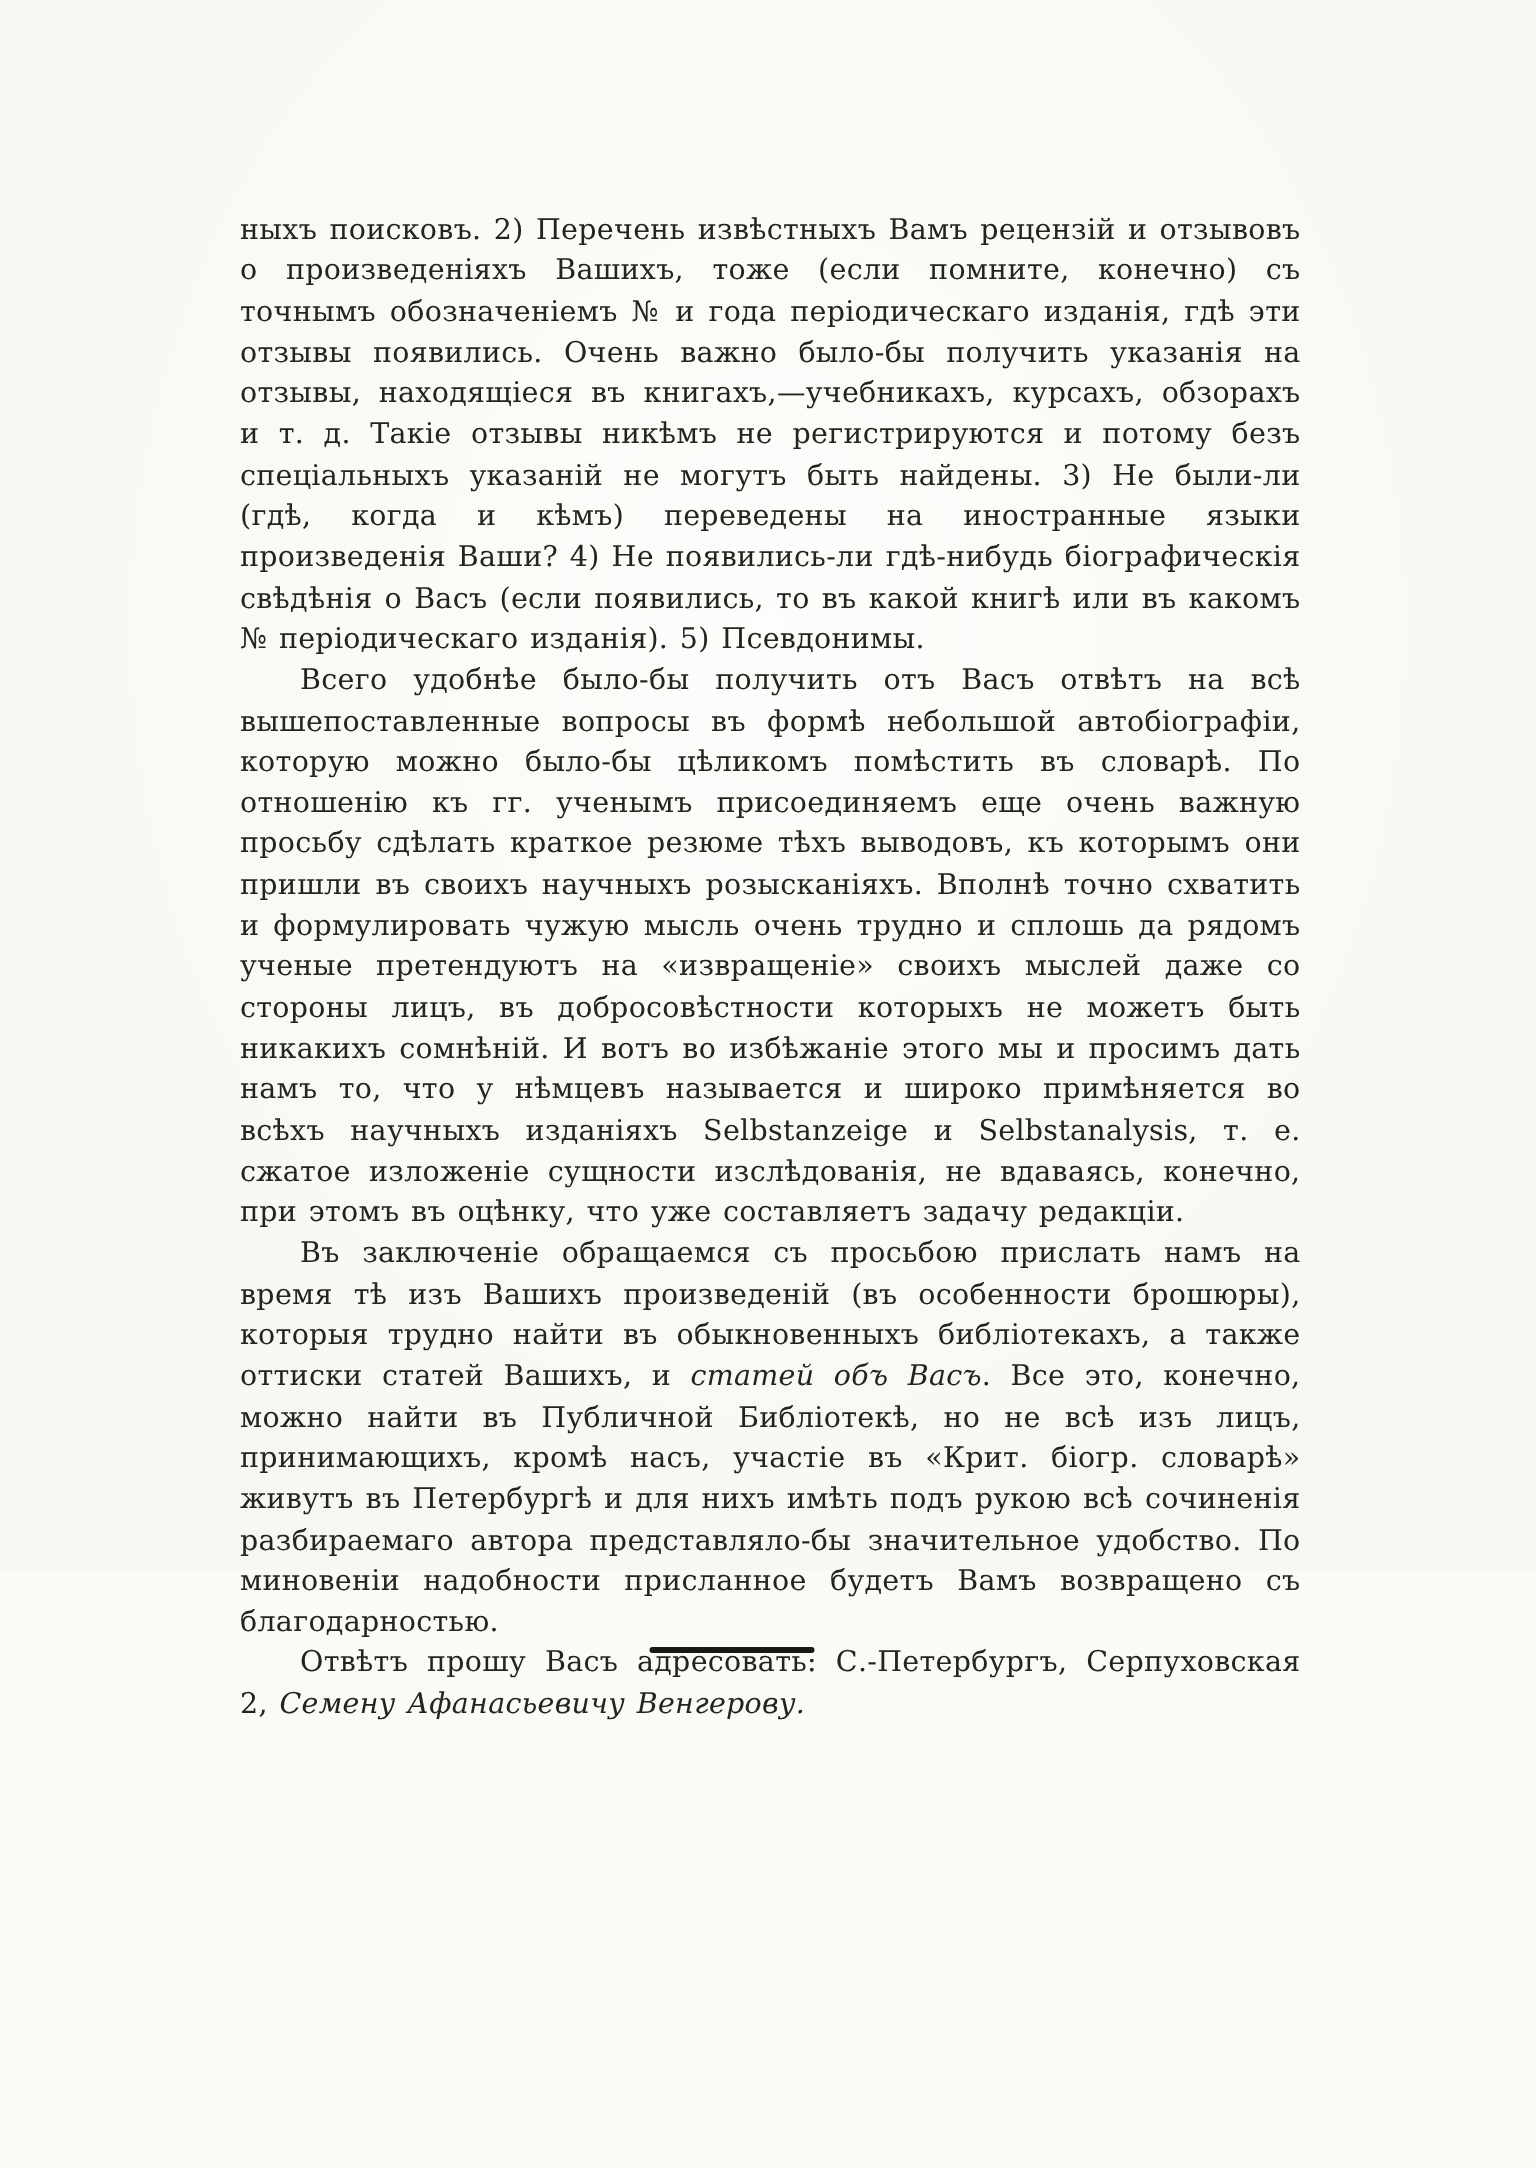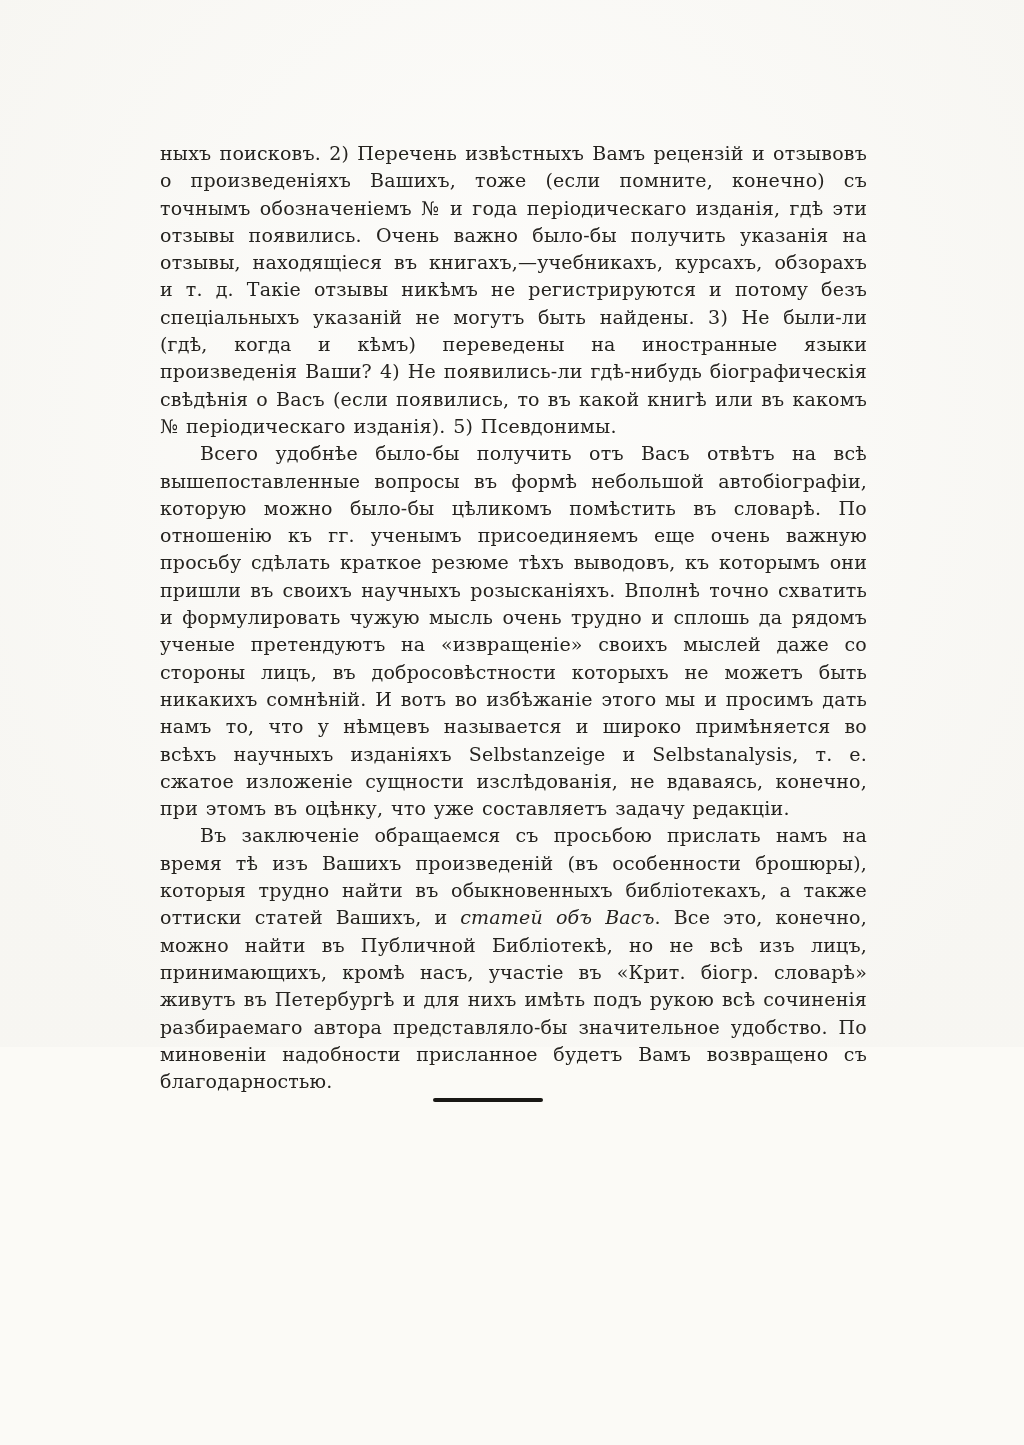--- a/index.html
+++ b/index.html
@@ -59,15 +59,16 @@
   }
 </style>
 </head>
 <body>
 
 <div class="page">
   <div class="text-block">
       <p class="para"><span>ныхъ поисковъ. 2) Перечень извѣстныхъ Вамъ рецензій и отзывовъ о произведеніяхъ Вашихъ, тоже (если помните, конечно) съ точнымъ обозначеніемъ № и года періодическаго изданія, гдѣ эти отзывы появились. Очень важно было-бы получить указанія на отзывы, находящіеся въ книгахъ,—учебникахъ, курсахъ, обзорахъ и т. д. Такіе отзывы никѣмъ не регистрируются и потому безъ спеціальныхъ указаній не могутъ быть найдены. 3) Не были-ли (гдѣ, когда и кѣмъ) переведены на иностранные языки произведенія Ваши? 4) Не появились-ли гдѣ-нибудь біографическія свѣдѣнія о Васъ (если появились, то въ какой книгѣ или въ какомъ № періодическаго изданія). 5) Псевдонимы.</span></p>
       <p class="para indent"><span>Всего удобнѣе было-бы получить отъ Васъ отвѣтъ на всѣ вышепоставленные вопросы въ формѣ небольшой автобіографіи, которую можно было-бы цѣликомъ помѣстить въ словарѣ. По отношенію къ гг. ученымъ присоединяемъ еще очень важную просьбу сдѣлать краткое резюме тѣхъ выводовъ, къ которымъ они пришли въ своихъ научныхъ розысканіяхъ. Вполнѣ точно схватить и формулировать чужую мысль очень трудно и сплошь да рядомъ ученые претендуютъ на «извращеніе» своихъ мыслей даже со стороны лицъ, въ добросовѣстности которыхъ не можетъ быть никакихъ сомнѣній. И вотъ во избѣжаніе этого мы и просимъ дать намъ то, что у нѣмцевъ называется и широко примѣняется во всѣхъ научныхъ изданіяхъ Selbstanzeige и Selbstanalysis, т. е. сжатое изложеніе сущности изслѣдованія, не вдаваясь, конечно, при этомъ въ оцѣнку, что уже составляетъ задачу редакціи.</span></p>
       <p class="para indent"><span>Въ заключеніе обращаемся съ просьбою прислать намъ на время тѣ изъ Вашихъ произведеній (въ особенности брошюры), которыя трудно найти въ обыкновенныхъ библіотекахъ, а также оттиски статей Вашихъ, и </span><em>статей объ Васъ</em><span>. Все это, конечно, можно найти въ Публичной Библіотекѣ, но не всѣ изъ лицъ, принимающихъ, кромѣ насъ, участіе въ «Крит. біогр. словарѣ» живутъ въ Петербургѣ и для нихъ имѣть подъ рукою всѣ сочиненія разбираемаго автора представляло-бы значительное удобство. По миновеніи надобности присланное будетъ Вамъ возвращено съ благодарностью.</span></p>
+      <p class="para indent"><span>Отвѣтъ прошу Васъ адресовать: С.-Петербургъ, Серпуховская 2, </span><em>Семену Афанасьевичу Венгерову.</em></p>
     </div>
   <div class="divider" style="display: block;"></div>
 </div>
 
 </body></html>

